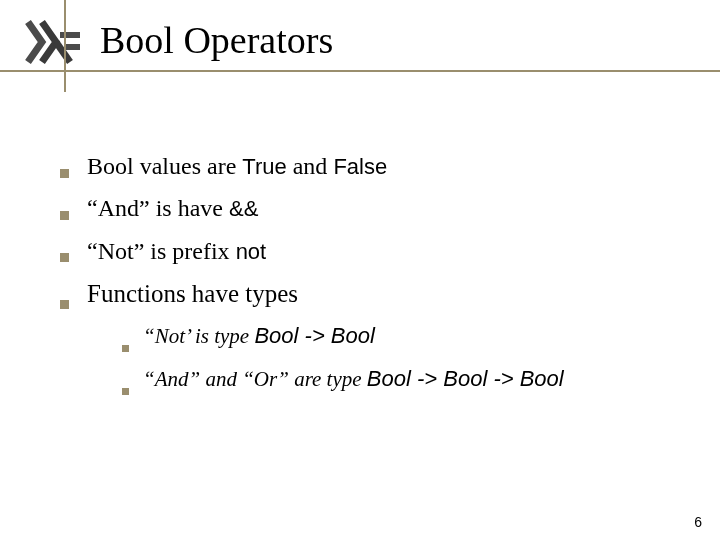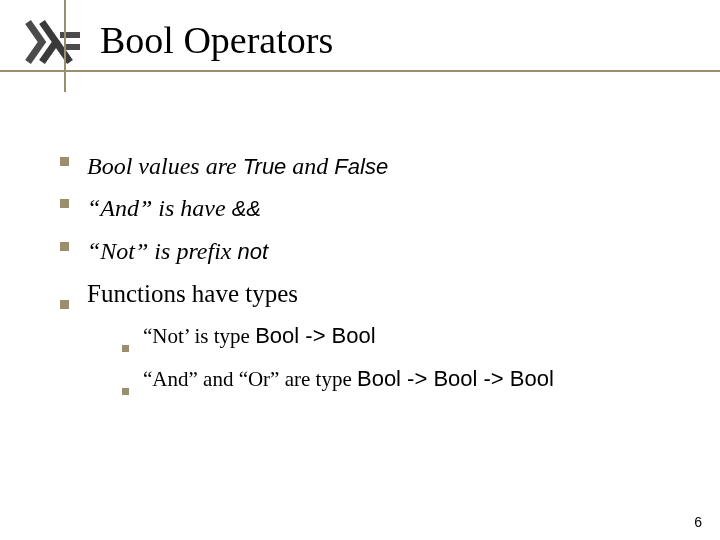--- a/index.html
+++ b/index.html
@@ -47,25 +47,24 @@
     background: #9a8e6e;
   }
   .content {
     position: absolute;
     top: 150px;
     left: 60px;
     right: 30px;
   }
   .bullet1 {
     display: flex;
-    align-items: flex-start;
+    align-items: center;
     margin-bottom: 10px;
     font-size: 24px;
     line-height: 1.35;
-    font-style: italic;
   }
   .sq1 {
     width: 9px;
     height: 9px;
     background: #9a8e6e;
     flex-shrink: 0;
     margin-right: 18px;
     position: relative;
     top: 7px;
   }
@@ -78,20 +77,21 @@
     align-items: baseline;
     margin-top: 8px;
     margin-bottom: 10px;
     font-size: 25px;
     line-height: 1.35;
     font-family: Liberation Serif, serif;
   }
   .sublist {
     margin-top: 8px;
     margin-left: 62px;
+    font-style: italic;
   }
   .bullet2 {
     display: flex;
     align-items: baseline;
     margin-bottom: 12px;
     font-size: 21px;
     line-height: 1.4;
   }
   .sq2 {
     width: 7px;

